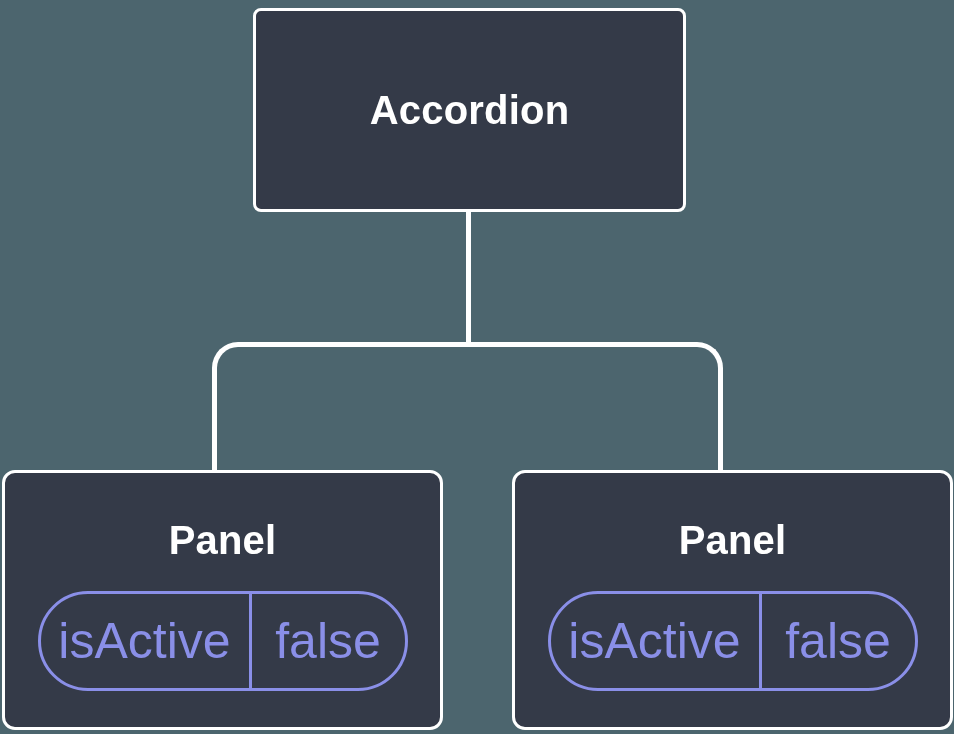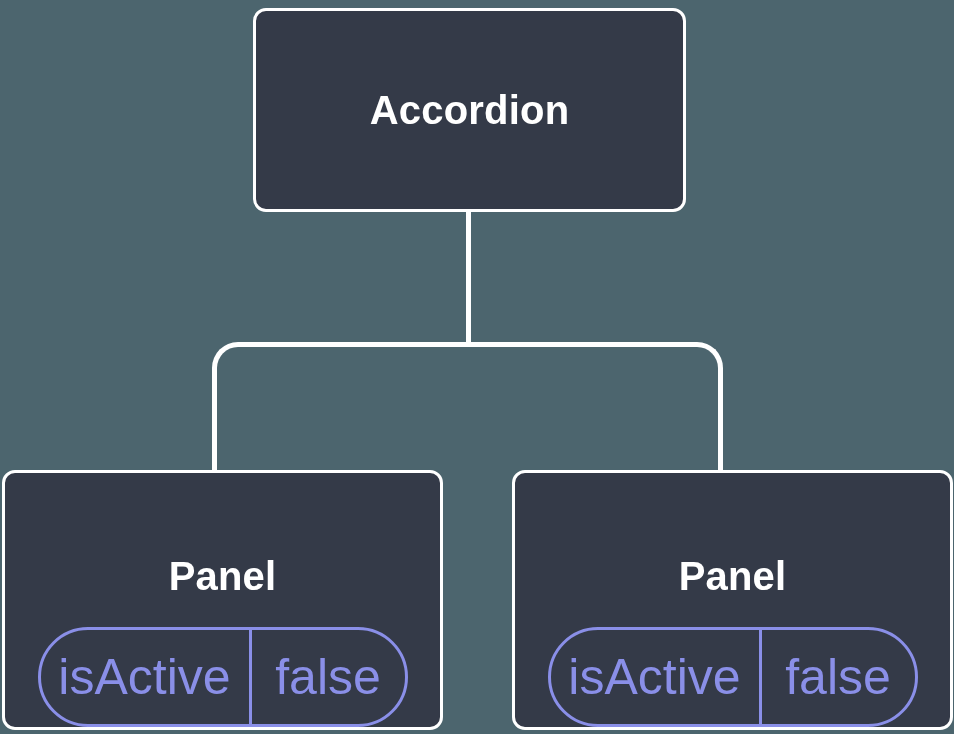--- a/index.html
+++ b/index.html
@@ -17,32 +17,32 @@
   
   .node {
     position: absolute;
     background: var(--node-fill, #343A48);
     border: 3.5px solid var(--node-border, #FFFFFF);
     border-radius: 13px;
   }
   .root-node {
     left: 253px; top: 8px;
     width: 433px; height: 204px;
-    display: flex; align-items: center; justify-content: center;
+    display: flex; align-items: center; justify-content: center; border-radius: 8px;
   }
   .node-label {
     color: var(--node-text, #FFFFFF);
     font-size: 40px;
     font-weight: 600;
     letter-spacing: 0.2px;
   }
   .panel-node {
     top: 470px;
     width: 441px; height: 260px;
-    display: flex; flex-direction: column; align-items: center; justify-content: flex-end;
+    display: flex; flex-direction: column; align-items: center;
   }
   .panel-left  { left: 2px; }
   .panel-right { left: 512px; }
   .panel-node .node-label { margin-top: 44px; line-height: 46px; }
   
   .stem {
     position: absolute;
     left: 466px; top: 211px;
     width: 5px; height: 133px;
     background: var(--node-border, #FFFFFF);

